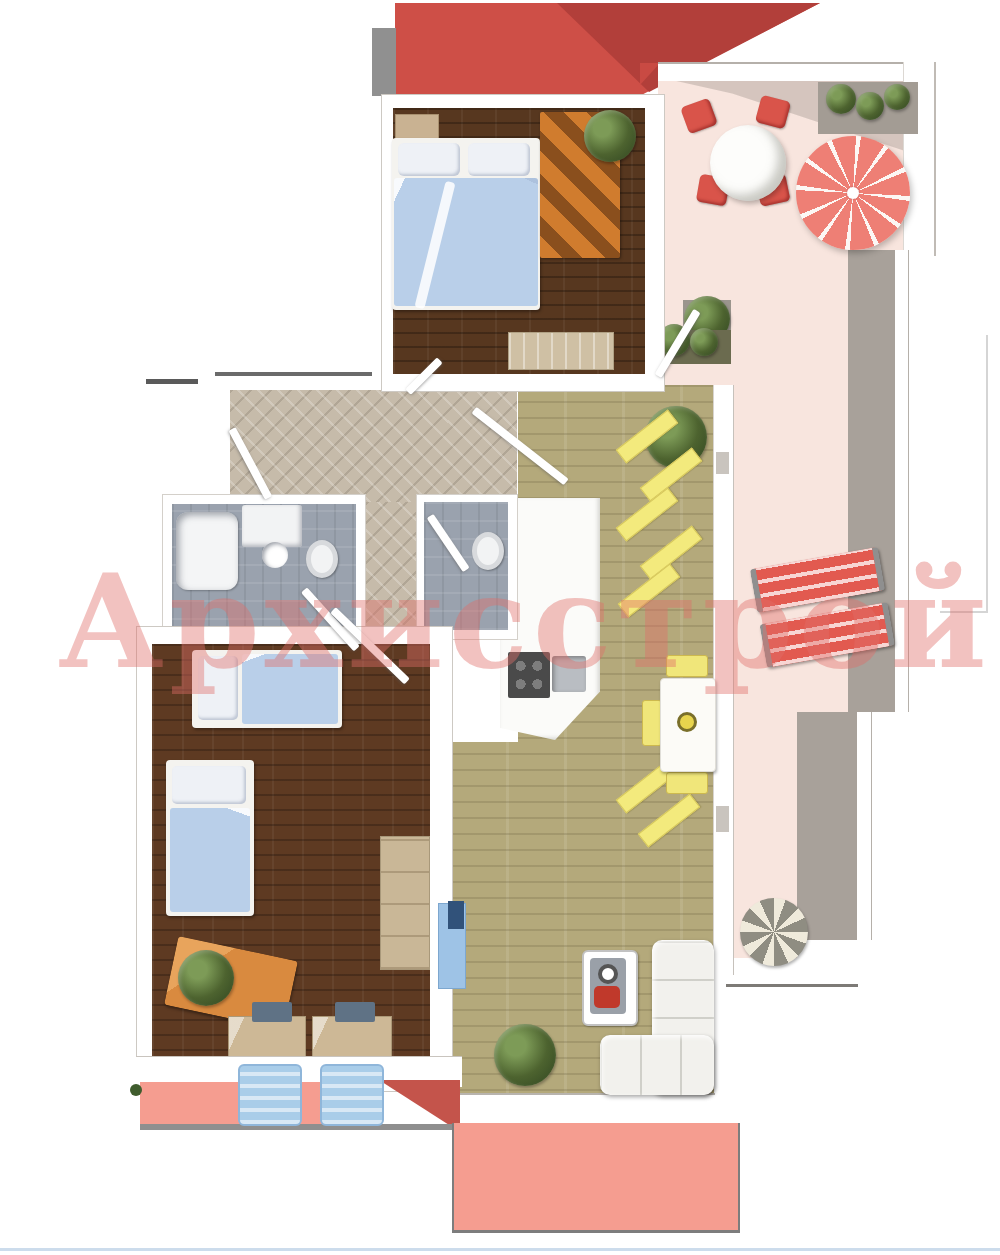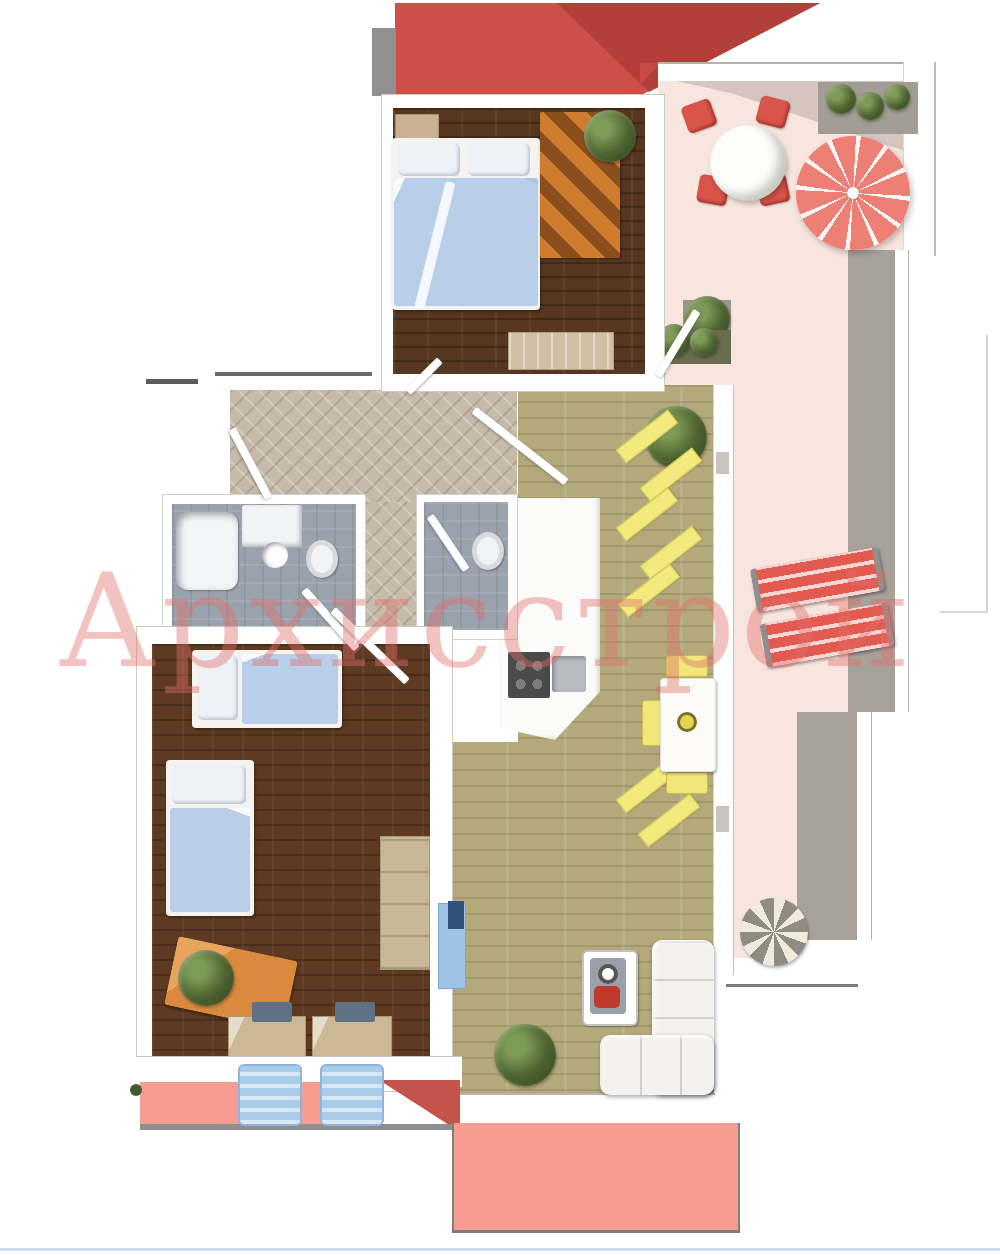--- a/index.html
+++ b/index.html
@@ -31,21 +31,21 @@
     background:radial-gradient(circle at 35% 35%, #7d9b57 0 18%, #4d632f 55%, #2f4420 100%);
     box-shadow:inset 2px 2px 4px rgba(255,255,255,.25), 1px 2px 3px rgba(0,0,0,.3);}
   .ystripe{position:absolute;width:64px;height:15px;background:#f3ea7d;border:1px solid #d6c75c;
            transform:rotate(-38deg);box-shadow:1px 1px 1px rgba(120,110,40,.35);}
   .bluechair{position:absolute;width:60px;height:58px;background:#a9cde9;border:2px solid #8fb6da;
              border-radius:6px;background-image:repeating-linear-gradient(0deg, rgba(255,255,255,.55) 0 4px, transparent 4px 12px);}
   .redchair{position:absolute;width:30px;height:28px;background:#d9544a;border-radius:5px;
             box-shadow:inset -2px -2px 3px rgba(120,20,20,.5), 1px 1px 2px rgba(0,0,0,.3);}
   .thinline{background:#c9c4be;}
   .watermark{position:absolute;left:58px;top:545px;width:940px;
-    font-family:"DejaVu Serif",serif;font-weight:normal;font-size:130px;letter-spacing:5px;
+    font-family:"DejaVu Serif",serif;font-weight:bold;font-size:130px;letter-spacing:5px;
     color:rgba(224,110,106,0.42);white-space:nowrap;pointer-events:none;}
 </style>
 </head>
 <body>
 
 <div id="canvas">
 
   <div class="abs" style="left:395px;top:3px;width:425px;height:92px;background:#ce4f47;
               clip-path:polygon(0 0,100% 0,58% 100%,0 100%);"></div>
   <div class="abs" style="left:557px;top:3px;width:263px;height:89px;background:#b23f3a;

